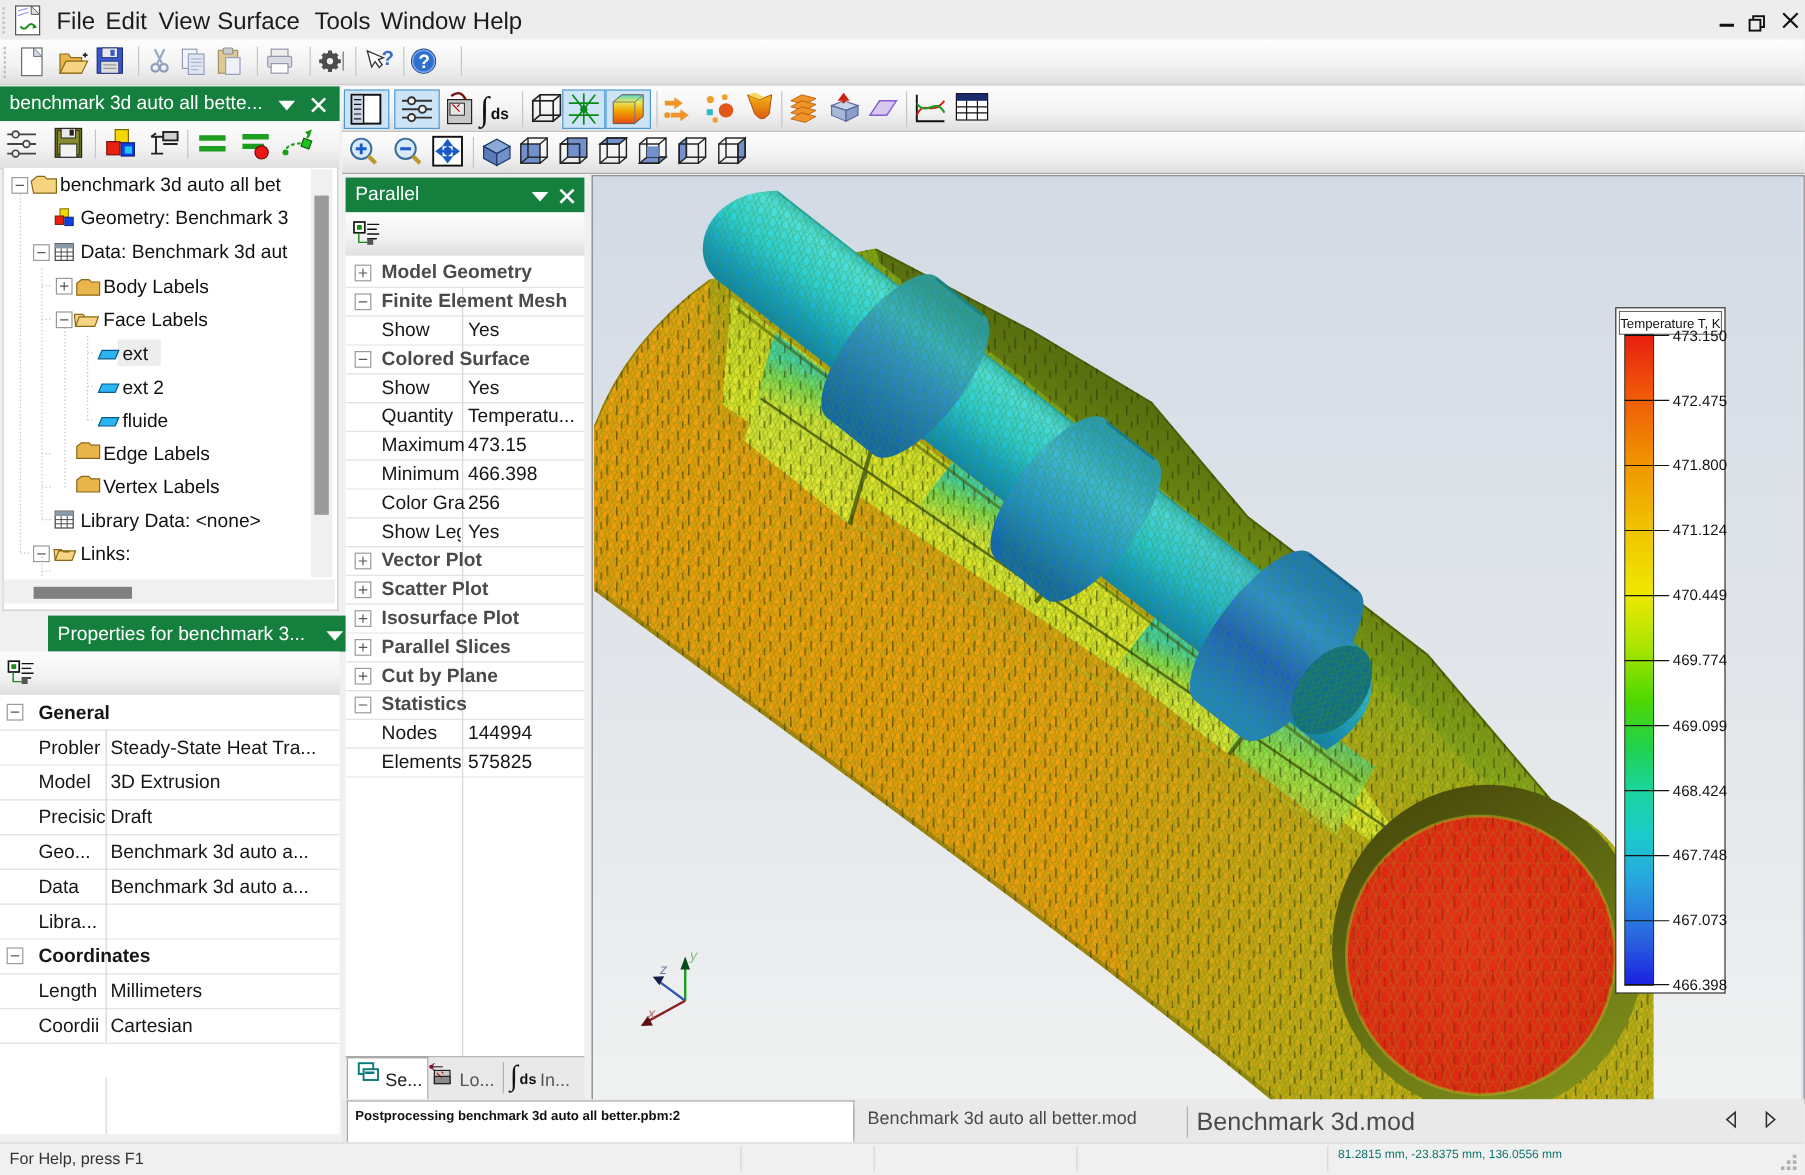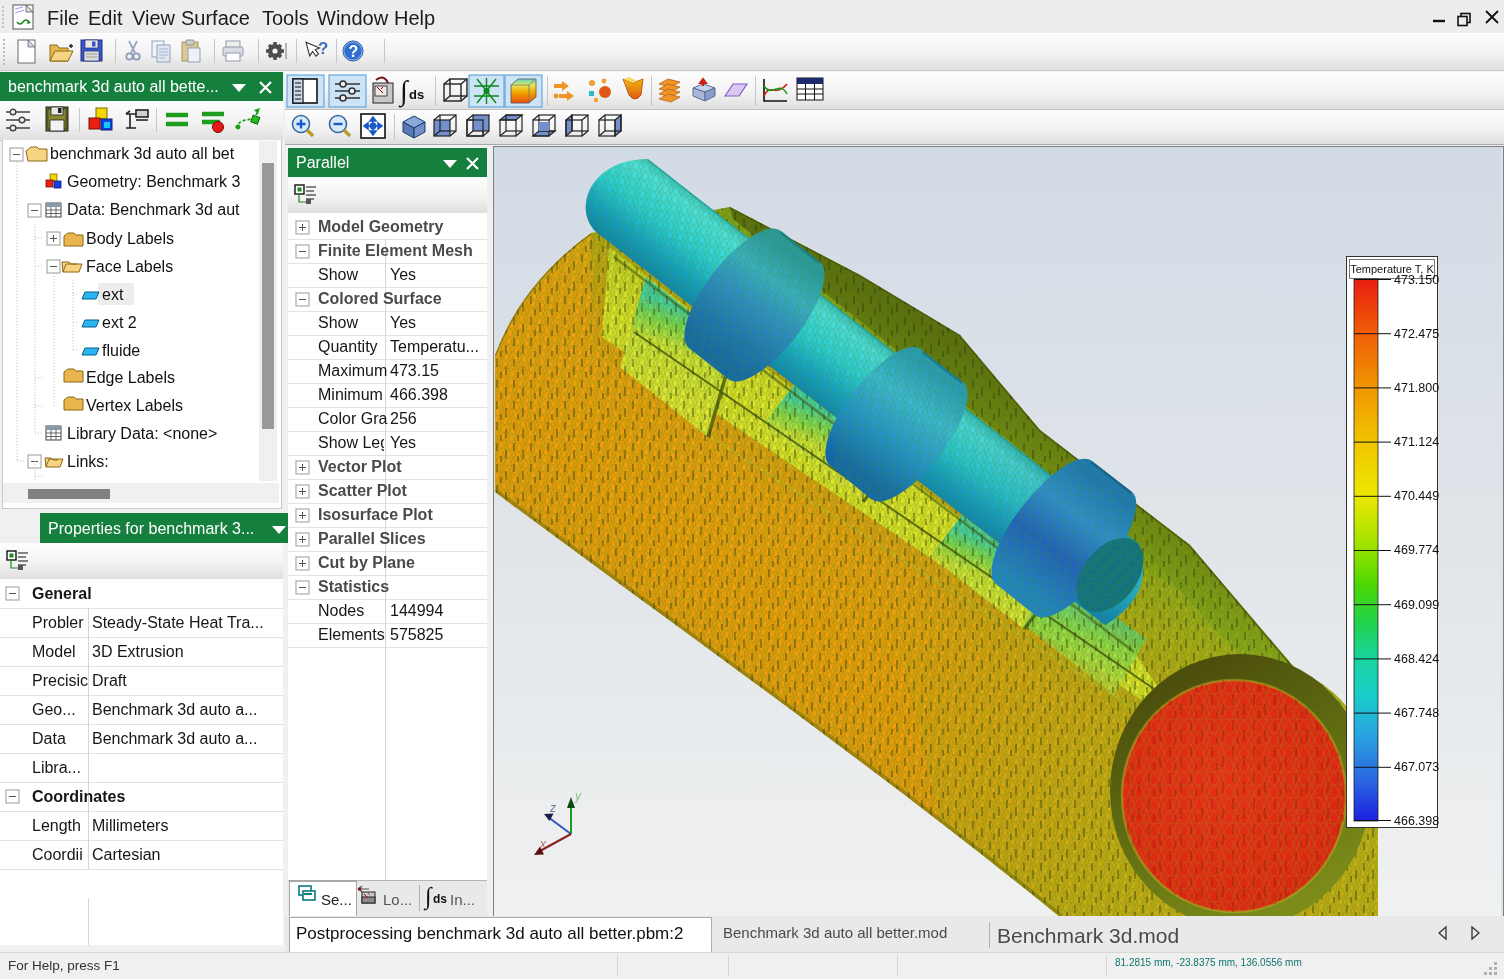--- a/index.html
+++ b/index.html
@@ -911,21 +911,21 @@
       <text x="900" y="516">468.424</text>
       <text x="900" y="570">467.748</text>
       <text x="900" y="624">467.073</text>
       <text x="900" y="678">466.398</text>
     </g>
   </g>
 </svg>
 
 <div class="abs" style="left:285px;top:916px;width:1219px;height:36px;background:#e9e9e9;"></div>
 <div class="abs" style="left:289px;top:917px;width:421px;height:34px;background:#fff;border:1px solid #a8a8a8;border-bottom:none;"></div>
-<div class="abs" style="left:296px;top:924px;font-size:17px;font-weight:normal;color:#111;">Postprocessing benchmark 3d auto all better.pbm:2</div>
+<div class="abs" style="left:296px;top:924px;font-size:11px;font-weight:bold;color:#111;">Postprocessing benchmark 3d auto all better.pbm:2</div>
 <div class="abs" style="left:723px;top:924px;font-size:15px;color:#4a4a4a;text-align:right;">Benchmark 3d auto all better.mod</div>
 <div class="abs" style="left:711px;top:922px;width:1px;height:26px;background:#b0b0b0;"></div>
 <div class="abs" style="left:989px;top:922px;width:1px;height:26px;background:#b0b0b0;"></div>
 <div class="abs" style="left:997px;top:924px;font-size:21px;color:#4a4a4a;">Benchmark 3d.mod</div>
 <svg class="abs" style="left:1436px;top:925px;" width="50" height="16">
   <path d="M10 2 L3 8 L10 14 Z" fill="none" stroke="#333" stroke-width="1.3"></path>
   <path d="M36 2 L43 8 L36 14 Z" fill="none" stroke="#333" stroke-width="1.3"></path>
 </svg>
 
 <div class="abs" style="left:0;top:952px;width:1504px;height:27px;background:#f0f0f0;border-top:1px solid #d8d8d8;"></div>

